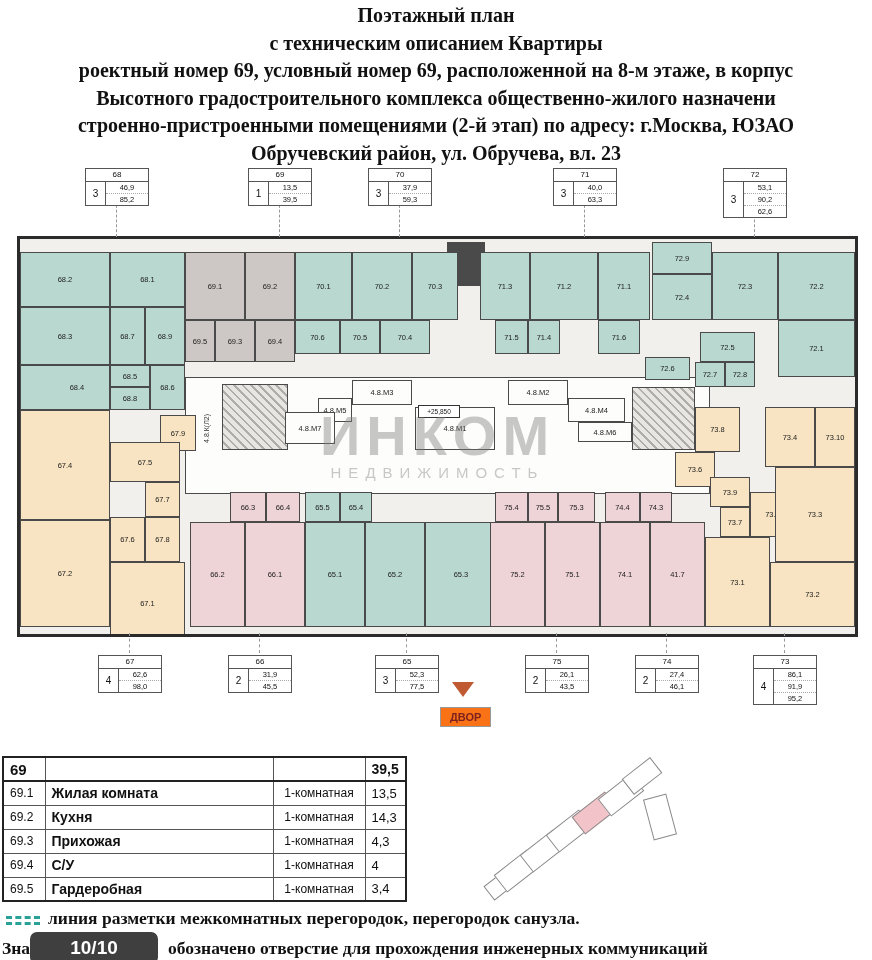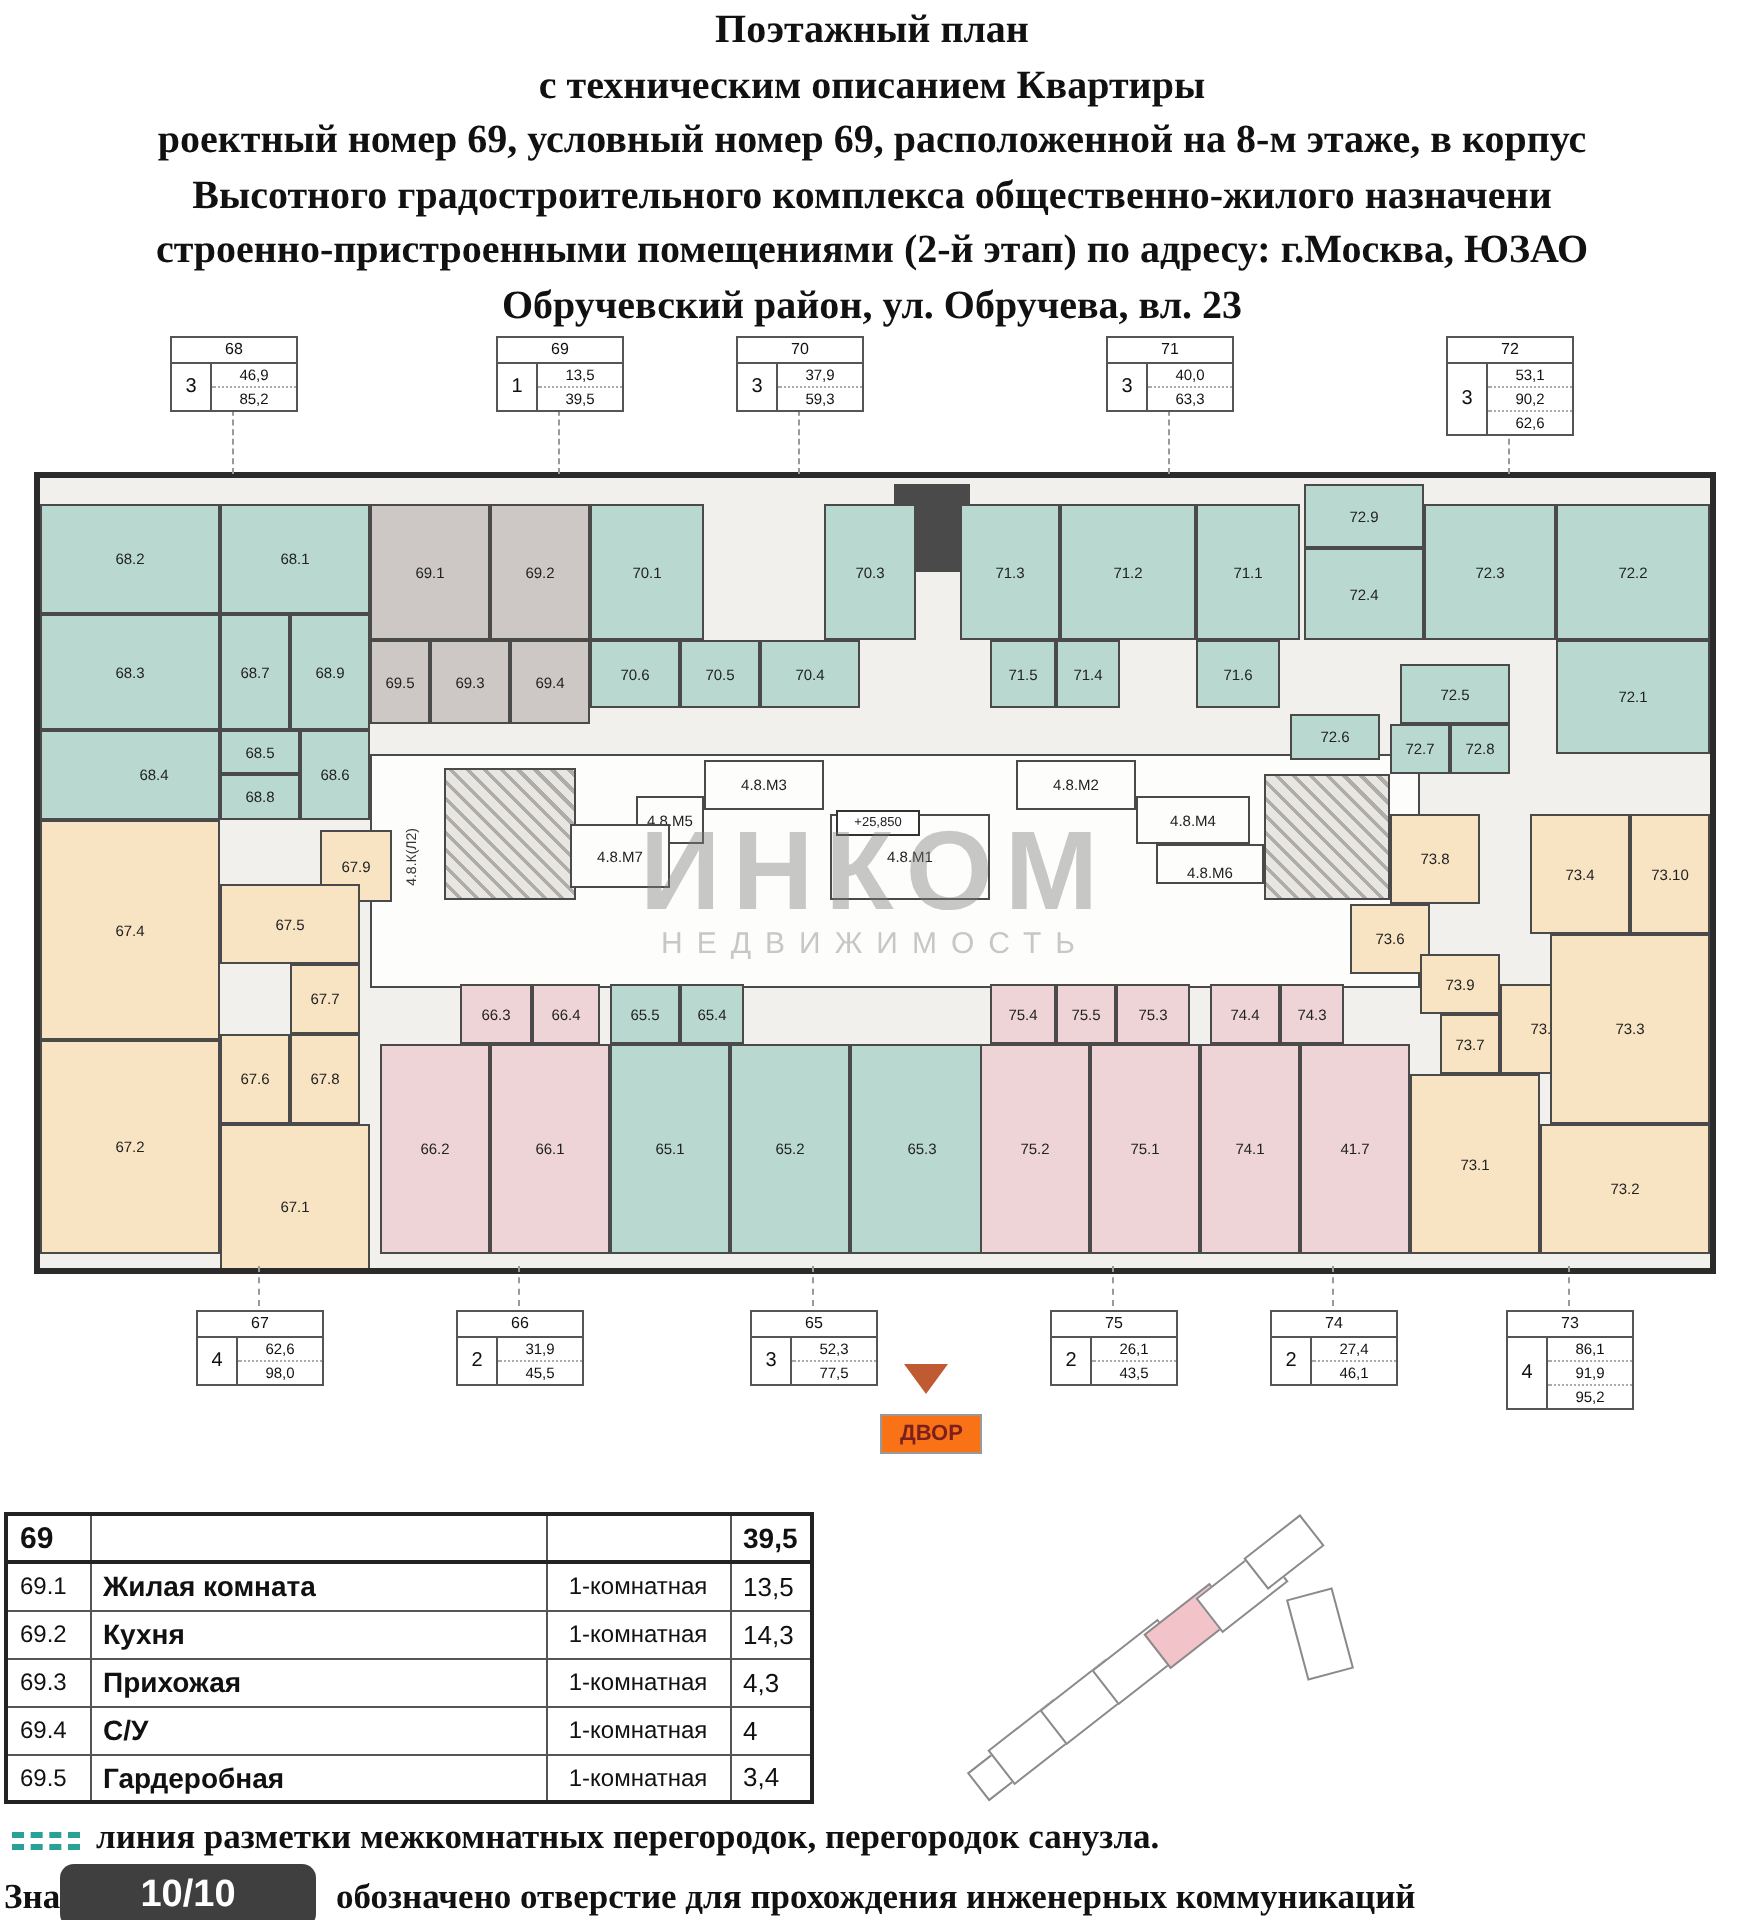--- a/index.html
+++ b/index.html
@@ -136,20 +136,23 @@
     </div>
     <div class="room c-gray" style="left: 195px; top: 81px; width: 40px; height: 42px;">
       <span>69.3</span>
     </div>
     <div class="room c-gray" style="left: 235px; top: 81px; width: 40px; height: 42px;">
       <span>69.4</span>
     </div>
     <div class="room c-teal" style="left: 275px; top: 13px; width: 57px; height: 68px;">
       <span>70.1</span>
     </div>
+    <div class="room c-teal" style="left: 332px; top: 13px; width: 60px; height: 68px;">
+      <span>70.2</span>
+    </div>
     <div class="room c-teal" style="left: 392px; top: 13px; width: 46px; height: 68px;">
       <span>70.3</span>
     </div>
     <div class="room c-teal" style="left: 275px; top: 81px; width: 45px; height: 34px;">
       <span>70.6</span>
     </div>
     <div class="room c-teal" style="left: 320px; top: 81px; width: 40px; height: 34px;">
       <span>70.5</span>
     </div>
     <div class="room c-teal" style="left: 360px; top: 81px; width: 50px; height: 34px;">
@@ -211,21 +214,21 @@
     </div>
     <div class="room c-white" style="left: 395px; top: 168px; width: 80px; height: 43px;">
       <span>4.8.М1</span>
     </div>
     <div class="room c-white" style="left: 488px; top: 141px; width: 60px; height: 25px;">
       <span>4.8.М2</span>
     </div>
     <div class="room c-white" style="left: 548px; top: 159px; width: 57px; height: 24px;">
       <span>4.8.М4</span>
     </div>
-    <div class="room c-white" style="left: 558px; top: 183px; width: 54px; height: 20px; align-items: flex-end;">
+    <div class="room c-white" style="left: 558px; top: 183px; width: 54px; height: 20px;">
       <span>4.8.М6</span>
     </div>
     <div class="room c-elev" style="left: 398px; top: 166px; width: 42px; height: 13px;">
       <span>+25,850</span>
     </div>
     <div class="room c-vlabel" style="left: 178px; top: 158px; width: 16px; height: 62px;">
       <span>4.8.К(Л2)</span>
     </div>
     <div class="room c-cream" style="left: 0px; top: 171px; width: 90px; height: 110px;">
       <span>67.4</span>

